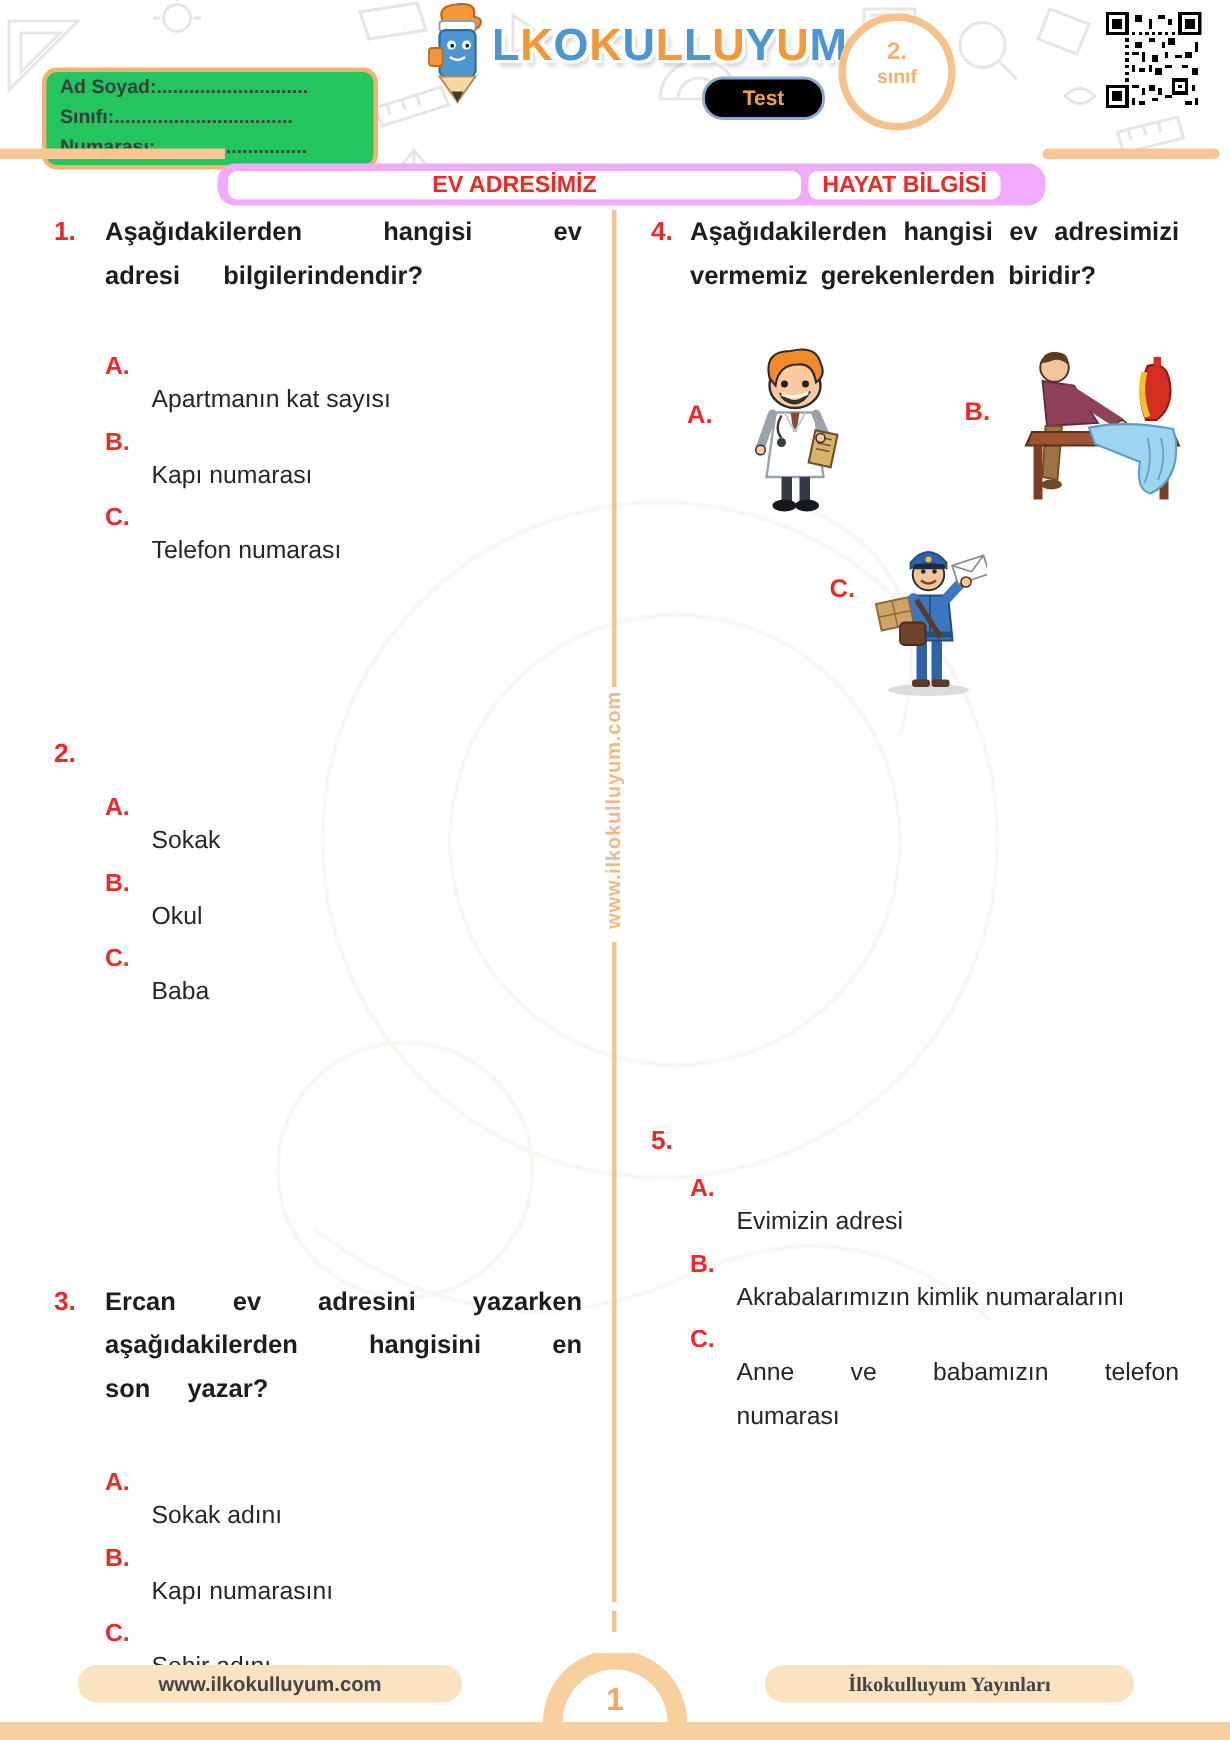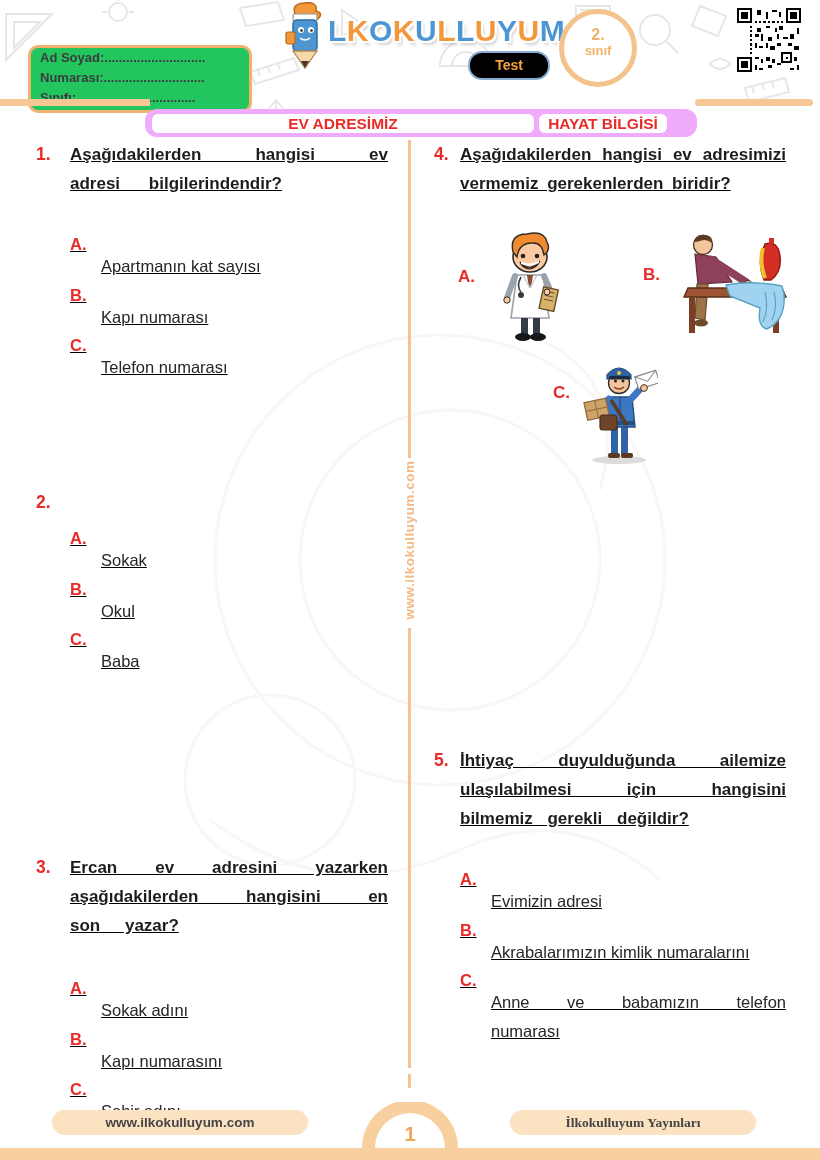--- a/index.html
+++ b/index.html
@@ -53,21 +53,21 @@
     color:#f0a868;opacity:.8;font-size:13.5px;font-weight:700;letter-spacing:.5px;white-space:nowrap;}
 
   
   .col{position:absolute;top:0;width:352px;}
   .col-left{left:36px;}
   .col-right{left:434px;}
   .question{position:absolute;display:flex;width:100%;}
   .qnum{flex:none;color:#e92b28;font-weight:700;font-size:17.5px;line-height:29px;}
   .col-left .qnum{width:34px;}
   .col-right .qnum{width:26px;}
-  .qbody{flex:1;min-width:0;text-decoration:underline;}
+  .qbody{flex:1;min-width:0;}
   .qtext{margin:0;font-weight:700;font-size:17px;line-height:29px;color:#1d1d1d;text-align:justify;}
   .ws24{word-spacing:24px;} .ws20{word-spacing:20px;} .ws9{word-spacing:9px;}
   .ws10{word-spacing:10px;} .ws4{word-spacing:4px;}
   .blue{color:#3fa8e0;font-weight:400;}
   .options{margin-top:32px;}
   .option{display:flex;font-size:16.5px;line-height:28.5px;}
   .letter{flex:none;width:31px;color:#e92b28;font-weight:700;}
   .otext{flex:1;color:#262626;text-align:justify;margin-top:22px;}
   .otext-ws{word-spacing:12px;}
 
@@ -118,22 +118,22 @@
       <circle cx="320" cy="300" r="225"></circle>
       <circle cx="330" cy="300" r="150"></circle>
       <path d="M90 560 q120 90 250 30 q110 -50 200 30"></path>
       <circle cx="150" cy="520" r="85"></circle>
       <path d="M420 80 q90 40 60 150"></path>
     </g>
   </svg>
 
   <div class="name-box">
     <div>Ad Soyad:............................</div>
+    <div>Sınıfı:.................................</div>
     <div>Numarası:............................</div>
-    <div>Sınıfı:.................................</div>
   </div>
 
   <div class="logo">
     <svg class="mascot" width="52" height="68" viewBox="0 0 52 68">
       <path d="M18 14 q-6 -12 8 -13 q14 -2 12 8 q8 2 2 8 Z" fill="#f2983a" stroke="#b96a1e" stroke-width="1.5"></path>
       <rect x="15" y="12" width="24" height="7" rx="2" fill="#ffffff" stroke="#9a9a9a" stroke-width="1.2"></rect>
       <rect x="15" y="18" width="24" height="31" rx="4" fill="#4e96d2" stroke="#2e6da0" stroke-width="1.5"></rect>
       <circle cx="23" cy="28" r="3" fill="#fff"></circle>
         <circle cx="33" cy="28" r="3" fill="#fff"></circle>
       <circle cx="23.5" cy="28.5" r="1.3" fill="#222"></circle>
@@ -392,21 +392,20 @@
         <path d="M34 34 q5 4 10 0" fill="none" stroke="#8c3a2c" stroke-width="1.6"></path>
         <path d="M27 22 Q39 8 51 22 L51 26 Q39 19 27 26 Z" fill="#2f62a8" stroke="#24507f" stroke-width="1.2"></path>
         <rect x="29" y="23" width="21" height="3.5" rx="1.5" fill="#1b2b45"></rect>
         <circle cx="39" cy="20" r="2" fill="#f2c12e"></circle>
       </svg>
     </div>
 
     <div class="question" style="top:746px">
       <span class="qnum">5.</span>
       <div class="qbody">
-        <p class="qtext ws10">İhtiyaç duyulduğunda ailemize ulaşılabilmesi için hangisini bilmemiz gerekli değildir?</p>
         <div class="options" style="margin-top:32px">
           <div class="option">
             <span class="letter">A.</span>
             <span class="otext">Evimizin adresi</span>
           </div>
           <div class="option">
             <span class="letter">B.</span>
             <span class="otext">Akrabalarımızın kimlik numaralarını</span>
           </div>
           <div class="option">

